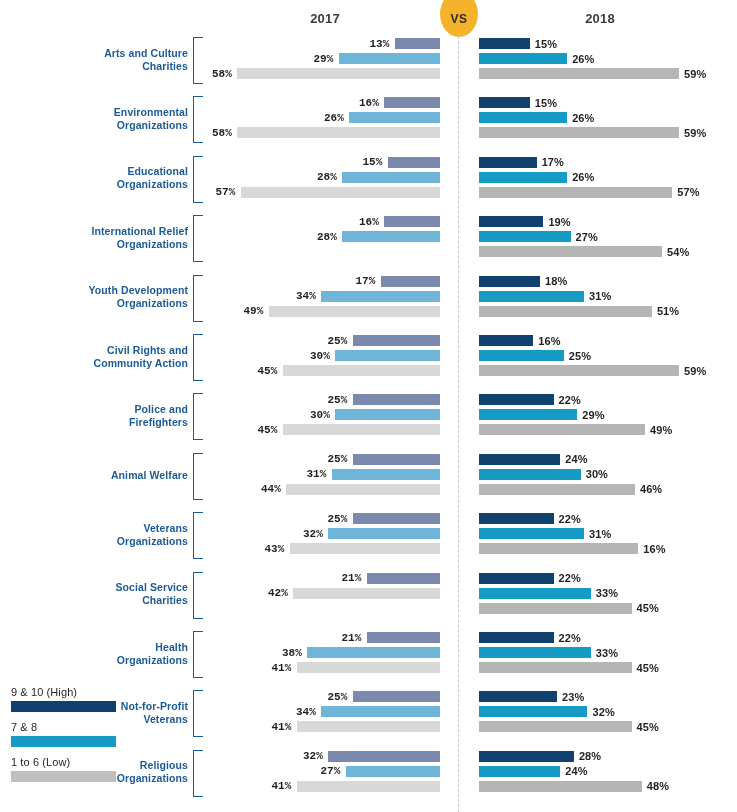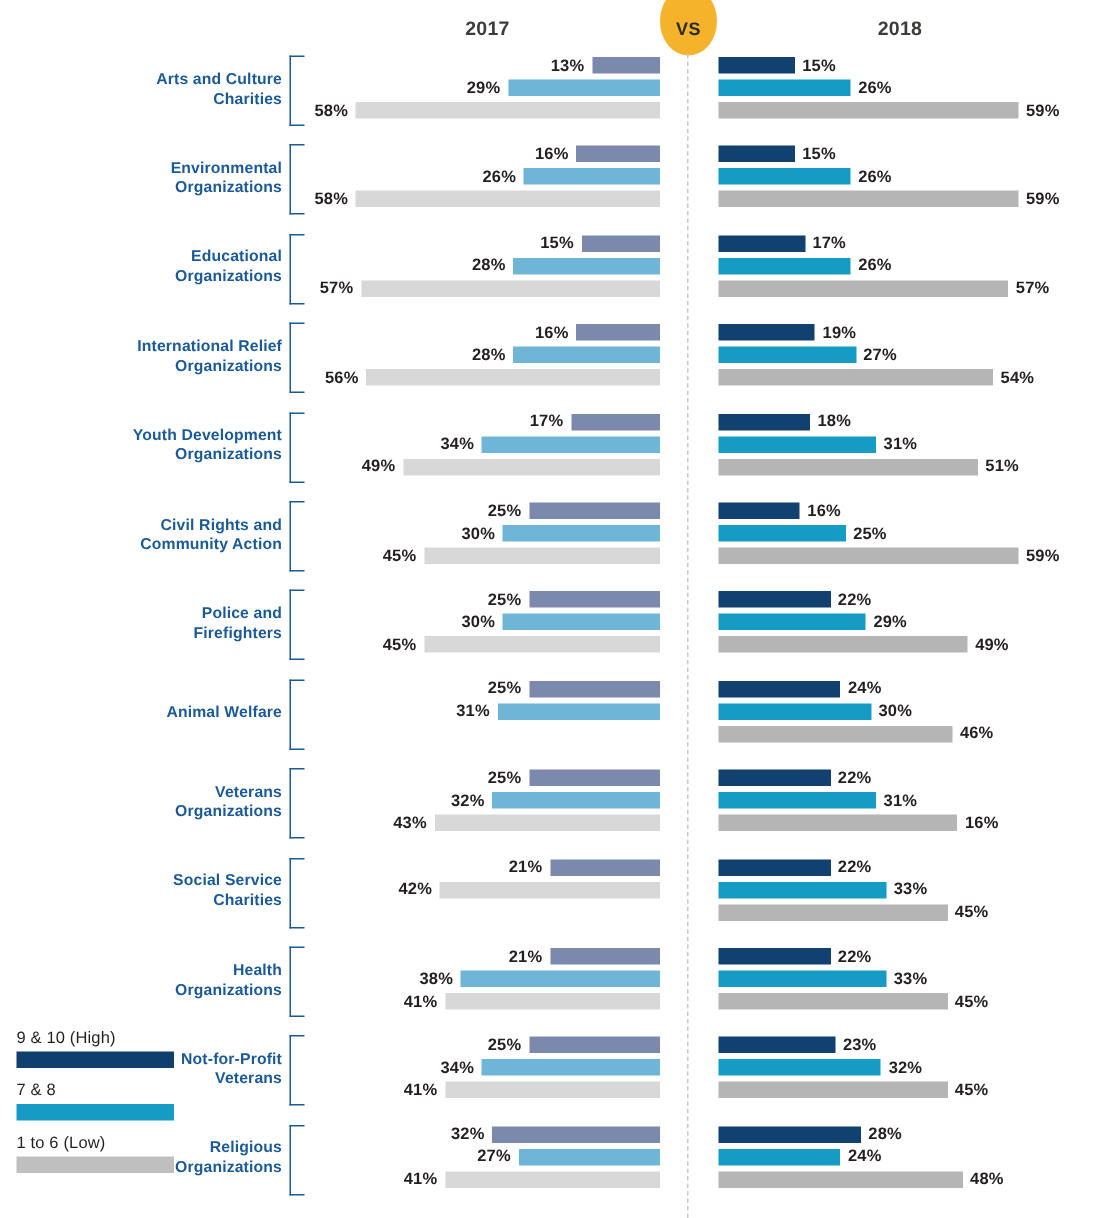--- a/index.html
+++ b/index.html
@@ -55,21 +55,21 @@
     border-top:1.3px solid #1b5a96;
     border-bottom:1.3px solid #1b5a96;
   }
 
   
   .side{position:absolute;top:1px;height:45px;}
   .side-left{left:0;width:440px;}
   .side-right{left:479px;width:258px;}
 
   .barline{position:relative;height:13px;margin-bottom:2px;display:flex;align-items:center;}
-  .side-left .barline{justify-content:flex-end;}
+  .side-left .barline{justify-content:flex-end;font-family:Liberation Mono, monospace;}
   .side-right .barline{justify-content:flex-start;}
 
   .bar{height:11px;display:block;}
   .val{
     font-size:11px;font-weight:bold;color:#231f20;
     white-space:nowrap;letter-spacing:.1px;
   }
   .side-left .val{margin-right:5px;order:-1;}
   .side-right .val{margin-left:5px;}
 
@@ -210,24 +210,20 @@
         <div class="bracket"></div>
         <div class="side side-left">
           <div class="barline">
             <span class="bar" style="width: 56px; background: rgb(123, 138, 172);"></span>
             <span class="val">16%</span>
           </div>
           <div class="barline">
             <span class="bar" style="width: 98px; background: rgb(111, 181, 216);"></span>
             <span class="val">28%</span>
           </div>
-          <div class="barline">
-            <span class="bar" style="width: 196px; background: rgb(216, 216, 216);"></span>
-            <span class="val">56%</span>
-          </div>
         </div>
         <div class="side side-right">
           <div class="barline">
             <span class="bar" style="width: 64.41px; background: rgb(17, 65, 111);"></span>
             <span class="val">19%</span>
           </div>
           <div class="barline">
             <span class="bar" style="width: 91.53px; background: rgb(22, 155, 196);"></span>
             <span class="val">27%</span>
           </div>
@@ -348,20 +344,24 @@
         </div>
         <div class="bracket"></div>
         <div class="side side-left">
           <div class="barline">
             <span class="bar" style="width: 87.5px; background: rgb(123, 138, 172);"></span>
             <span class="val">25%</span>
           </div>
           <div class="barline">
             <span class="bar" style="width: 108.5px; background: rgb(111, 181, 216);"></span>
             <span class="val">31%</span>
+          </div>
+          <div class="barline">
+            <span class="bar" style="width: 154px; background: rgb(216, 216, 216);"></span>
+            <span class="val">44%</span>
           </div>
         </div>
         <div class="side side-right">
           <div class="barline">
             <span class="bar" style="width: 81.36px; background: rgb(17, 65, 111);"></span>
             <span class="val">24%</span>
           </div>
           <div class="barline">
             <span class="bar" style="width: 101.7px; background: rgb(22, 155, 196);"></span>
             <span class="val">30%</span>

